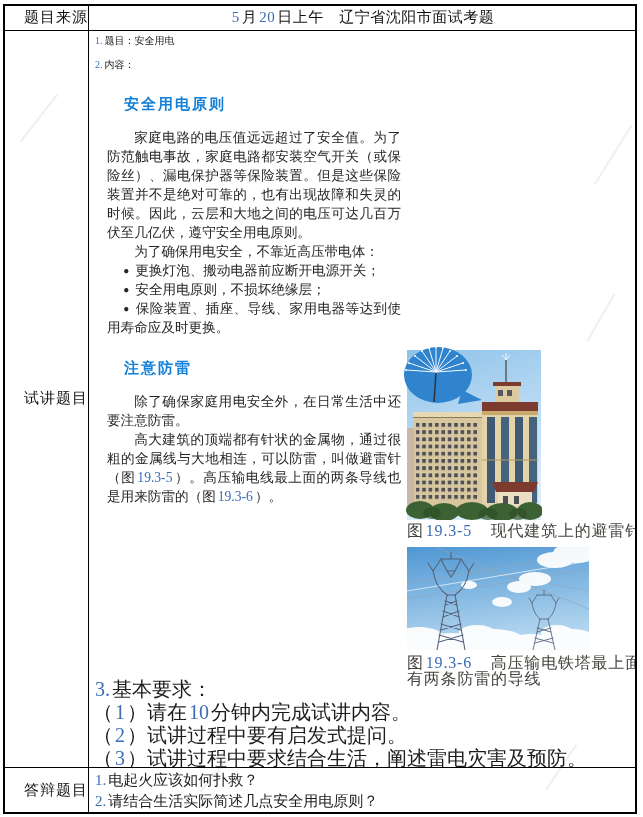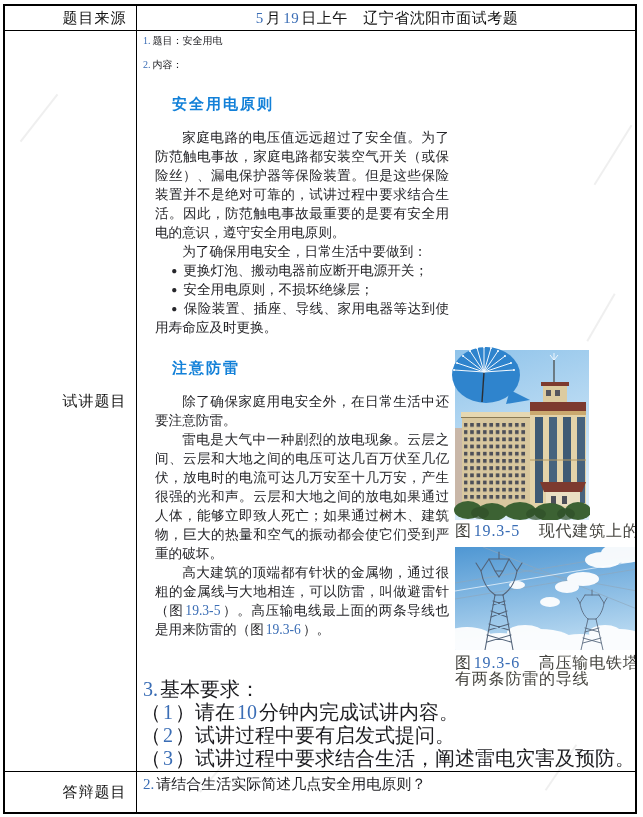--- a/index.html
+++ b/index.html
@@ -17,22 +17,22 @@
     position:absolute;left:3px;top:4px;width:634px;height:810px;
     border:2px solid var(--border-black);box-sizing:border-box;
     display:flex;flex-direction:column;
   }
   .row{display:flex;box-sizing:border-box;}
   .row-source{height:25px;border-bottom:1px solid var(--border-black);}
   .row-lecture{height:741px;border-bottom:1px solid var(--border-black);}
   .row-defense{flex:1;}
   .col-label{
     flex:0 0 83px;width:83px;border-right:1px solid var(--border-black);
-    display:flex;align-items:center;justify-content:center;
-    font-size:15px;letter-spacing:1px;color:#111;padding-left:48px;
+    display:flex;align-items:center;justify-content:flex-end;
+    font-size:15px;letter-spacing:1px;color:#111;
   }
   .col-body{flex:1;position:relative;overflow:hidden;}
   .source-value{
     flex:1;display:flex;align-items:center;justify-content:center;
     font-size:15px;color:#111;letter-spacing:0.5px;
   }
   .num{color:var(--digit-blue);padding:0 2px;}
   .l-line{position:absolute;left:4px;font-size:10px;color:#1c1c20;}
   .l-item1{top:3px;}
   .l-item2{top:27px;}
@@ -69,43 +69,42 @@
   <div class="wm" style="left:600px;top:290px;height:55px;transform:rotate(30deg);"></div>
   <div class="wm" style="left:215px;top:748px;height:50px;transform:rotate(40deg);"></div>
   <div class="wm" style="left:560px;top:740px;height:55px;transform:rotate(34deg);"></div>
 
   <div class="tbl">
 
     <div class="row row-source">
       <div class="col-label">
         <span>题目来源</span>
       </div>
-      <div class="source-value"><span class="num">5</span>月<span class="num">19</span>日上午　辽宁省沈阳市面试考题</div>
+      <div class="source-value"><span class="num">5</span>月<span class="num">20</span>日上午　辽宁省沈阳市面试考题</div>
     </div>
 
     <div class="row row-lecture">
       <div class="col-label">
         <span>试讲题目</span>
       </div>
       <div class="col-body">
 
         <div class="l-line l-item1"><span class="num">1.</span>题目：安全用电</div>
         <div class="l-line l-item2"><span class="num">2.</span>内容：</div>
 
         <div class="excerpt">
           <div class="bk-head">安全用电原则</div>
           <div class="text-col">
-            <p>家庭电路的电压值远远超过了安全值。为了防范触电事故，家庭电路都安装空气开关（或保险丝）、漏电保护器等保险装置。但是这些保险装置并不是绝对可靠的，试讲过程中要求结合生活。因此，防范触电事故最重要的是要有安全用电的意识，遵守安全用电原则。</p>
-            <p>为了确保用电安全，日常生活中要做到：</p>
+            <p>家庭电路的电压值远远超过了安全值。为了防范触电事故，家庭电路都安装空气开关（或保险丝）、漏电保护器等保险装置。但是这些保险装置并不是绝对可靠的，也有出现故障和失灵的时候。因此，云层和大地之间的电压可达几百万伏至几亿伏，遵守安全用电原则。</p>
+            <p>为了确保用电安全，不靠近高压带电体：</p>
             <p class="bullet"><span class="bul">●</span><span>更换灯泡、搬动电器前应断开电源开关；</span></p>
             <p class="bullet"><span class="bul">●</span><span>安全用电原则，不损坏绝缘层；</span></p>
             <p class="bullet"><span class="bul">●</span><span>保险装置、插座、导线、家用电器等达到使用寿命应及时更换。</span></p>
             <div class="bk-head bk-head2" style="margin-left:17px;">注意防雷</div>
             <p>除了确保家庭用电安全外，在日常生活中还要注意防雷。</p>
-            <p>雷电是大气中一种剧烈的放电现象。云层之间、云层和大地之间的电压可达几百万伏至几亿伏，放电时的电流可达几万安至十几万安，产生很强的光和声。云层和大地之间的放电如果通过人体，能够立即致人死亡；如果通过树木、建筑物，巨大的热量和空气的振动都会使它们受到严重的破坏。</p>
             <p>高大建筑的顶端都有针状的金属物，通过很粗的金属线与大地相连，可以防雷，叫做避雷针（图<span class="num">19.3-5</span>）。高压输电线最上面的两条导线也是用来防雷的（图<span class="num">19.3-6</span>）。</p>
           </div>
 
           <div class="fig" style="left:313px;top:249px;">
             <svg width="140" height="178" viewBox="0 0 140 178">
               <defs>
                 <linearGradient id="sky1" x1="0" y1="0" x2="0.25" y2="1">
                   <stop offset="0" stop-color="#8fc3ea"></stop>
                     <stop offset="1" stop-color="#ddeefa"></stop>
                 </linearGradient>
@@ -260,19 +259,20 @@
 
       </div>
     </div>
 
     <div class="row row-defense">
       <div class="col-label">
         <span>答辩题目</span>
       </div>
       <div class="col-body">
         <div class="defense-body">
+          <div><span class="num">1.</span>电起火应该如何扑救？</div>
           <div><span class="num">2.</span>请结合生活实际简述几点安全用电原则？</div>
         </div>
       </div>
     </div>
 
   </div>
 </div>
 
 </body></html>

